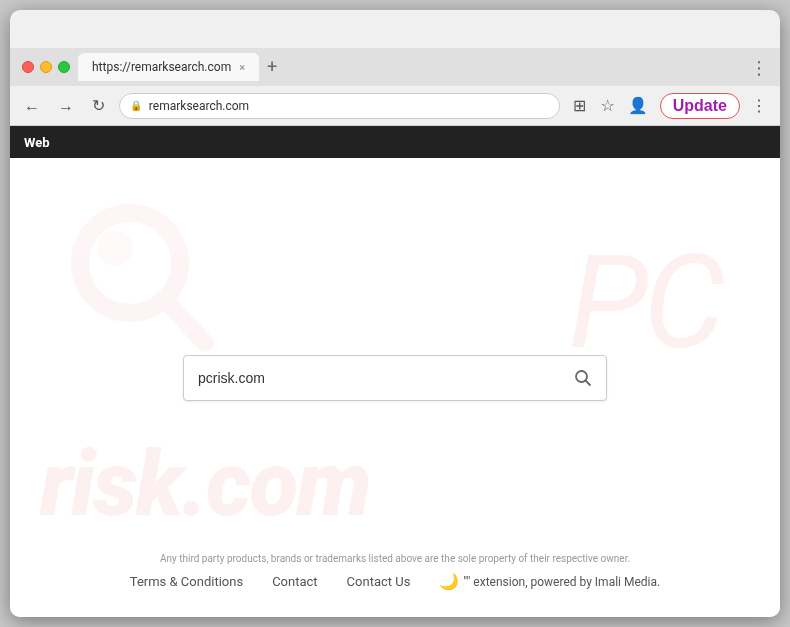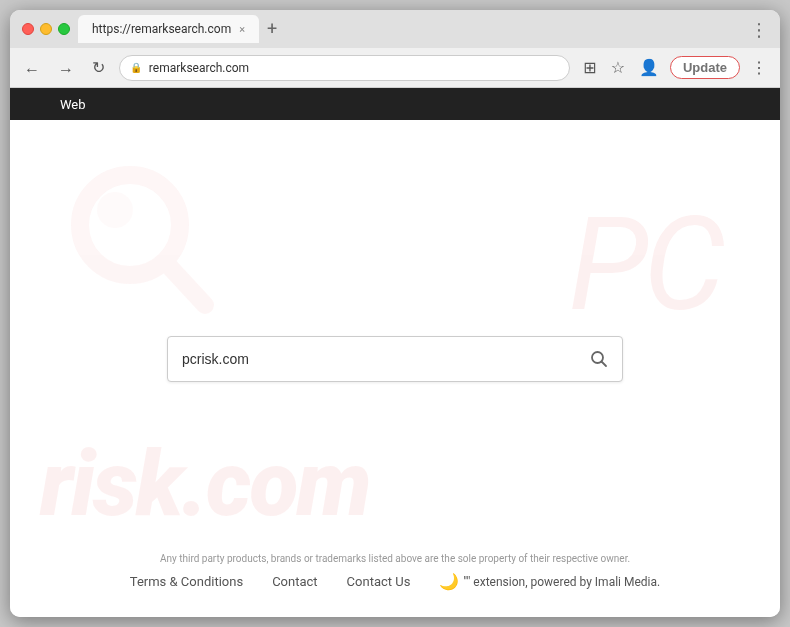--- a/index.html
+++ b/index.html
@@ -27,20 +27,21 @@
 
     
     .title-bar {
       background: #e0e0e0;
       height: 38px;
       display: flex;
       align-items: center;
       padding: 0 12px;
       gap: 8px;
       flex-shrink: 0;
+      margin-top: 38px;
     }
 
     .traffic-lights {
       display: flex;
       gap: 6px;
     }
 
     .tl {
       width: 12px;
       height: 12px;
@@ -147,43 +148,42 @@
       color: #555;
       cursor: pointer;
       background: none;
       border: none;
       padding: 3px;
     }
 
     .update-btn {
       background: white;
       border: 1.5px solid #e05252;
-      color: #737373;
+      color: #a21caf;
       border-radius: 13px;
       padding: 3px 12px;
-      font-size: 13px;
+      font-size: 16px;
       font-weight: 600;
       cursor: pointer;
     }
 
     
     .web-toolbar {
       background: #222;
       height: 32px;
       display: flex;
       align-items: center;
       padding: 0 14px;
       flex-shrink: 0;
     }
 
     .web-label {
       color: white;
       font-size: 13px;
-      font-weight: 400;
-      margin-left: 36px;
+      font-weight: 700;
     }
 
     
     .page-content {
       flex: 1;
       background: white;
       position: relative;
       overflow: hidden;
       display: flex;
       flex-direction: column;
@@ -242,21 +242,21 @@
     
     .search-box-wrapper {
       position: relative;
       z-index: 2;
       margin-top: -20px;
     }
 
     .search-box {
       display: flex;
       align-items: center;
-      width: 456px;
+      width: 424px;
       height: 46px;
       border: 1px solid #ccc;
       border-radius: 4px;
       background: white;
       padding: 14px 14px;
       gap: 10px;
       box-shadow: 0 1px 3px rgba(0,0,0,0.08);
     }
 
     .search-input {

